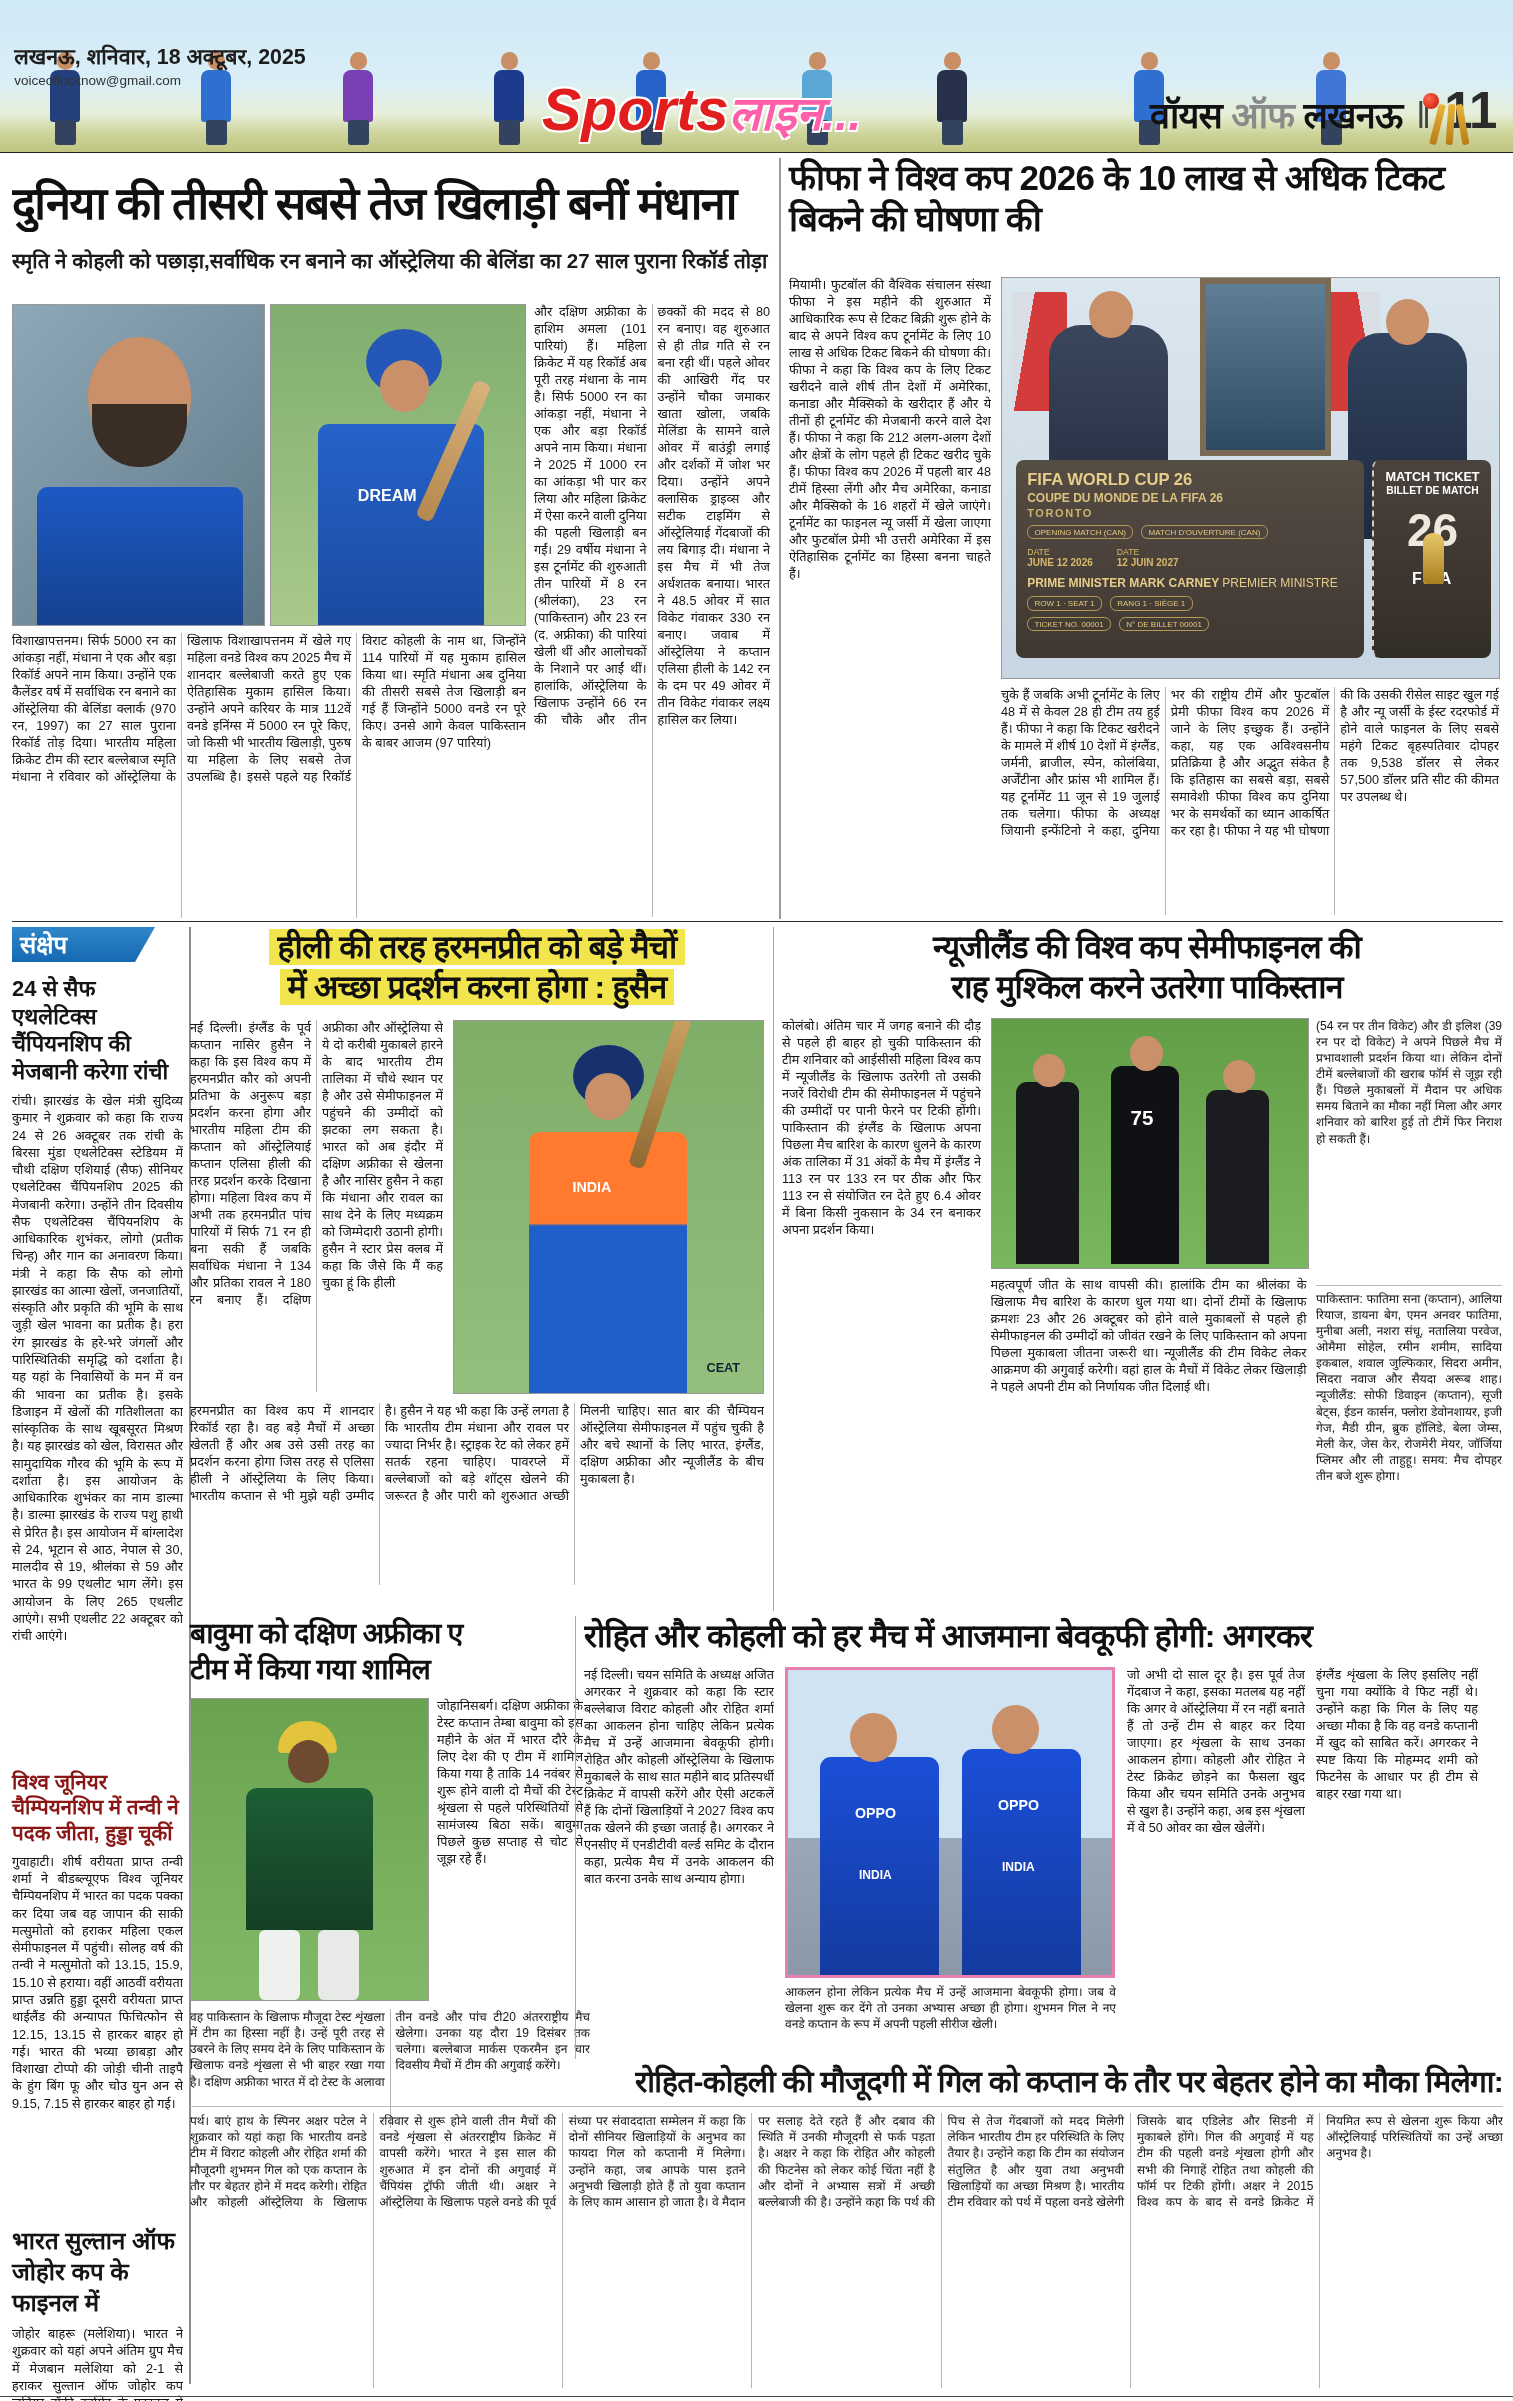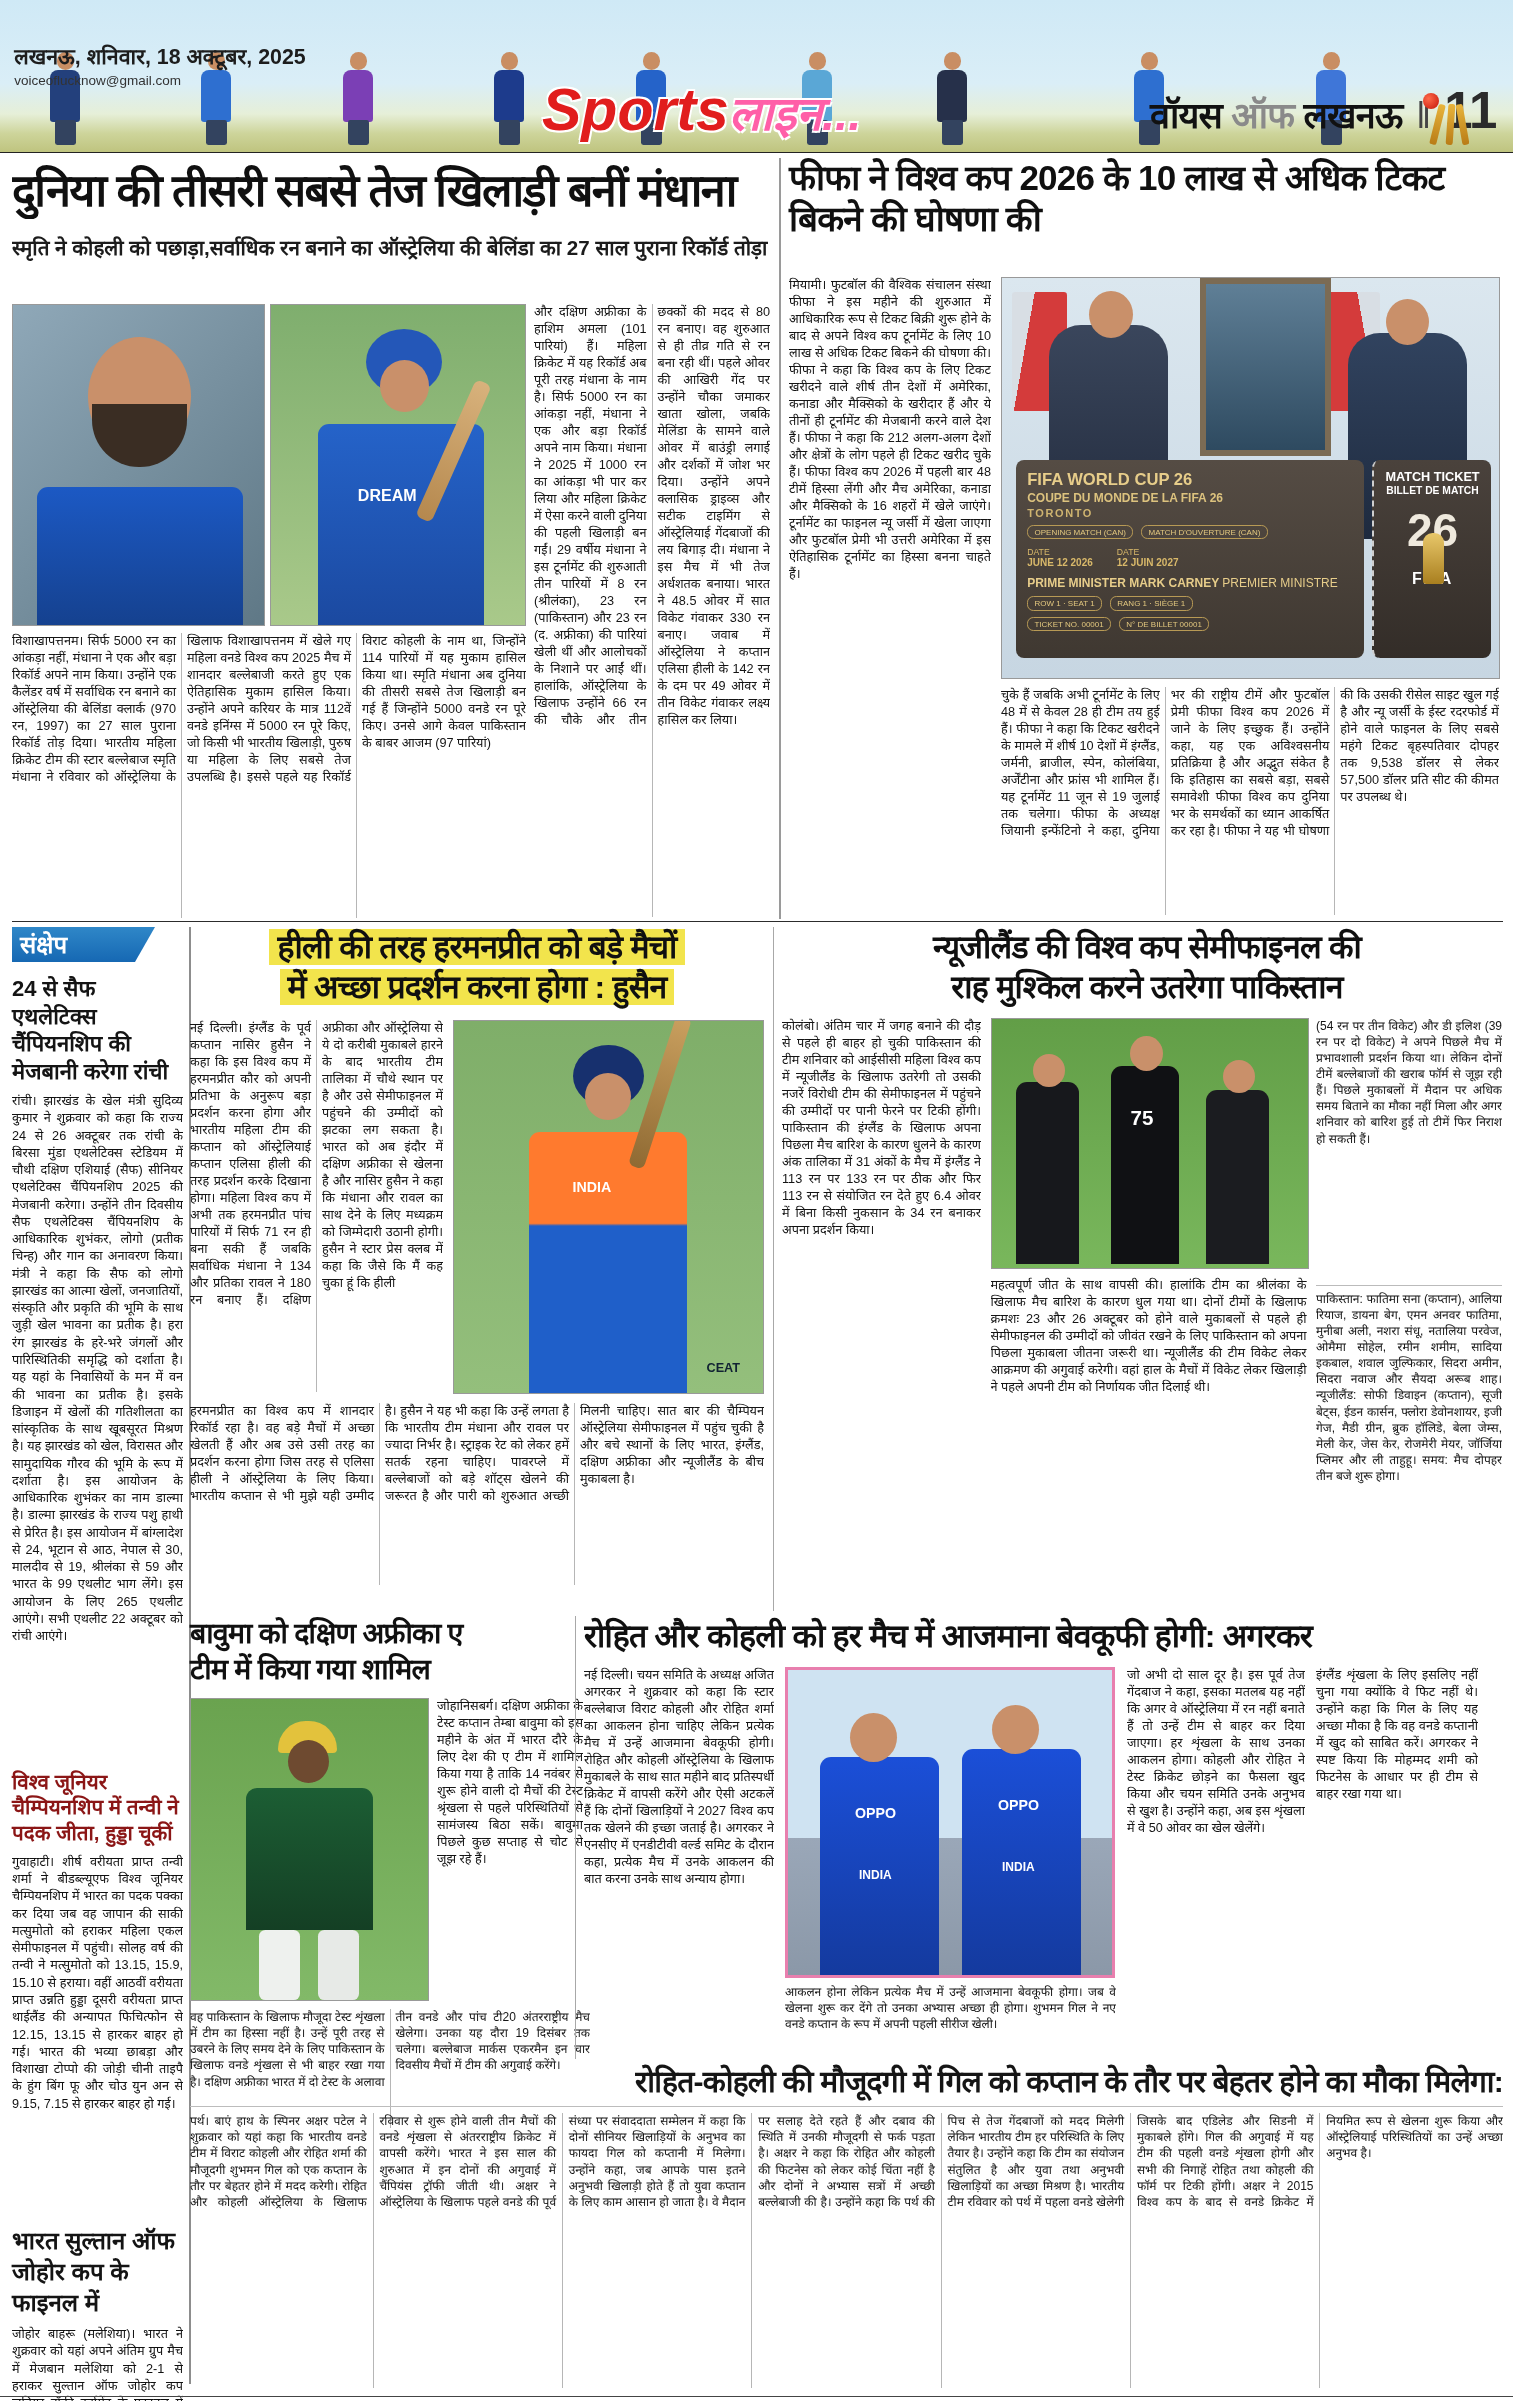--- a/index.html
+++ b/index.html
@@ -33,21 +33,21 @@
   .cols2{columns:2;column-gap:11px;column-rule:0.8px solid #b6b6b6;column-fill:balance;}
   .cols3{columns:3;column-gap:11px;column-rule:0.8px solid #b6b6b6;column-fill:balance;}
   .cols7{columns:7;column-gap:12.7px;column-rule:0.8px solid #b6b6b6;column-fill:balance;}
   .clip{overflow:hidden;}
   .photo{position:relative;overflow:hidden;border:0.8px solid #999;}
   .head-c{position:absolute;border-radius:50%;background:#c9906a;}
   .torso{position:absolute;border-radius:11px 11px 0 0;}
   .jersey-txt{position:absolute;color:#fff;font-weight:bold;}
   
   .main-story{position:absolute;left:12px;top:158px;width:758px;height:761px;}
-  .h-main{font-size:45px;font-weight:800;letter-spacing:-1.6px;white-space:nowrap;overflow:hidden;color:#101010;}
+  .h-main{font-size:45px;font-weight:800;letter-spacing:-1.6px;white-space:nowrap;overflow:hidden;color:#101010;margin-top:13px;}
   .h-sub{font-size:20.6px;font-weight:bold;margin-top:14.2px;white-space:nowrap;overflow:hidden;color:#1c1c1c;}
   .ms-photos{position:absolute;left:0;top:146px;width:514px;height:320px;display:flex;gap:4.7px;}
   .ms-left-text{position:absolute;left:0;top:475px;width:514px;height:285px;}
   .ms-right-text{position:absolute;left:522px;top:146px;width:236px;height:613px;}
   
   .fifa-story{position:absolute;left:779px;top:158px;width:724px;height:761px;border-left:2.4px double #9a9a9a;padding-left:8px;}
   .h-fifa{font-size:35px;font-weight:800;line-height:1.16;letter-spacing:-0.8px;color:#101010;}
   .fifa-c1{position:absolute;left:8px;top:119px;width:202px;height:641px;}
   .fifa-right{position:absolute;left:220px;top:119px;width:498px;}
   .fifa-photo{width:497px;height:400px;background:linear-gradient(#dbe7ef,#c7d6e2);}

